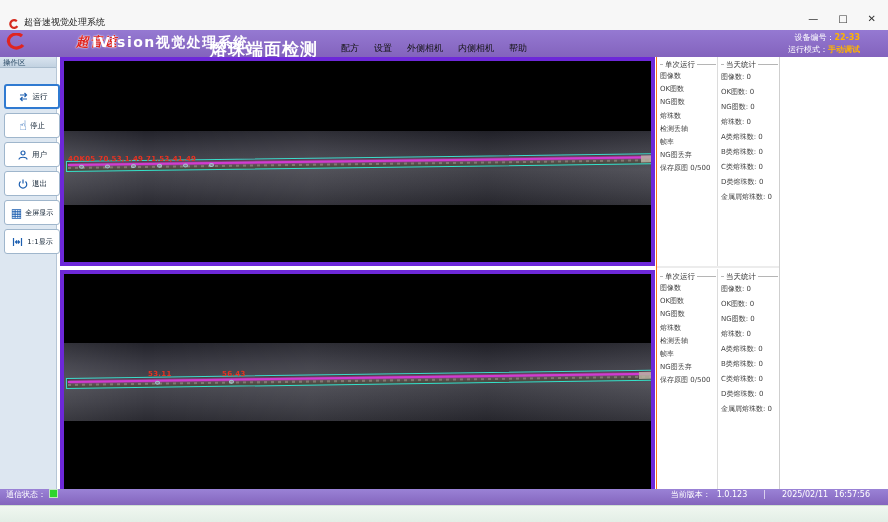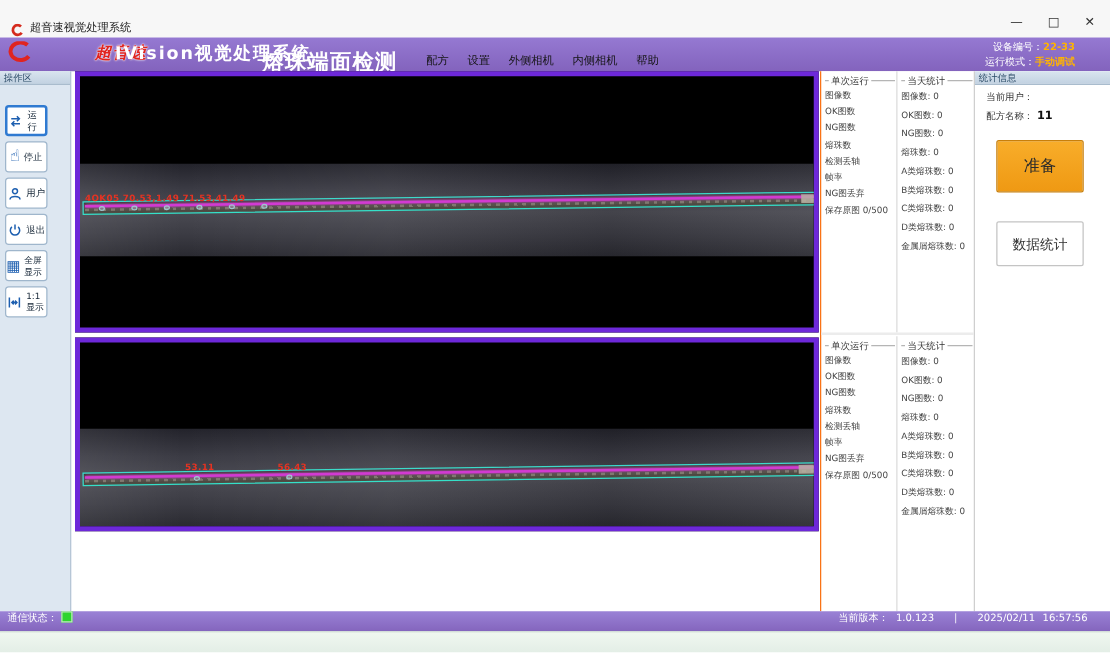--- a/index.html
+++ b/index.html
@@ -25,32 +25,32 @@
   .menu-item { font-size:9px; color:#151515; cursor:default; }
   .hdr-info { position:absolute; right:28px; top:2px; text-align:right; font-size:8px; line-height:12px; }
   .hdr-info .lbl { color:#ffffff; }
   .hdr-info .val { color:#ffb400; font-weight:bold; }
 
   
   .sidebar { position:absolute; left:0; top:57px; width:57px; height:432px;
              background:#dde7f1; border-right:1px solid #b6c6d6; }
   .panel-cap { height:11px; background:linear-gradient(180deg,#d9e4ef,#c2d2e1);
                border-bottom:1px solid #a9bccd; font-size:7.5px; color:#2a4a66; padding:1px 3px 0 3px; }
-  .sbtn { position:absolute; left:4px; width:34px; height:25px; background:#fff;
+  .sbtn { position:absolute; left:4px; width:56px; height:25px; background:#fff;
           border:1px solid #9fb6cc; border-radius:3px; display:flex; align-items:center;
           justify-content:center; gap:3px; font-size:7.5px; color:#112233; }
   .sbtn.active { border:2px solid #2f7ad1; }
   .sicon { color:#1d5fb0; font-size:11px; line-height:1; display:flex; align-items:center; }
   .sicon svg { display:block; }
 
   
   .viewport { position:absolute; left:60px; width:595px; background:#000; overflow:hidden;
               border:4px solid #6d28d9;text-decoration:underline; }
   .vp1 { top:57px; height:209px; }
-  .vp2 { top:270px; height:155px; }
+  .vp2 { top:270px; height:236px; }
   .band { position:absolute; left:0; right:0;
           background:linear-gradient(180deg,#23232b 0%,#3b3b44 28%,#4a4a52 52%,#3a3a42 78%,#2a2a31 100%); }
   .band::after { content:""; position:absolute; inset:0;
           background:linear-gradient(90deg,rgba(255,255,255,.07) 0%,rgba(255,255,255,0) 14%,
                      rgba(255,255,255,.05) 42%,rgba(0,0,0,.09) 72%,rgba(255,255,255,.05) 100%); }
   .vp1 .band { top:70px; height:74px; }
   .vp2 .band { top:69px; height:78px; }
   .strip { position:absolute; height:11px; border:1px solid #35e0c8;
            background:linear-gradient(180deg,#37352e,#514d45); transform-origin:left center; }
   .vp1 .strip { left:2px; top:100px; width:590px; transform:rotate(-0.75deg); }
@@ -279,27 +279,20 @@
             <div class="stat-row">A类熔珠数: 0</div>
             <div class="stat-row">B类熔珠数: 0</div>
             <div class="stat-row">C类熔珠数: 0</div>
             <div class="stat-row">D类熔珠数: 0</div>
             <div class="stat-row">金属屑熔珠数: 0</div>
           </div>
       </div>
     </div>
   </div>
 
-  <div class="info">
-    <div class="panel-cap">统计信息</div>
-    <div class="info-line"><span>当前用户：</span><span class="ival"></span></div>
-    <div class="info-line"><span>配方名称：</span><span class="ival">11</span></div>
-    <div class="btn-prepare">准备</div>
-    <div class="btn-data">数据统计</div>
-  </div>
 
   <div class="statusbar">
     <span>通信状态：</span>
     <span class="led"></span>
     <div class="sb-right">
       <span>当前版本：</span>
       <span>1.0.123</span>
       <span class="sep">|</span>
       <span>2025/02/11</span>
       <span>16:57:56</span>

